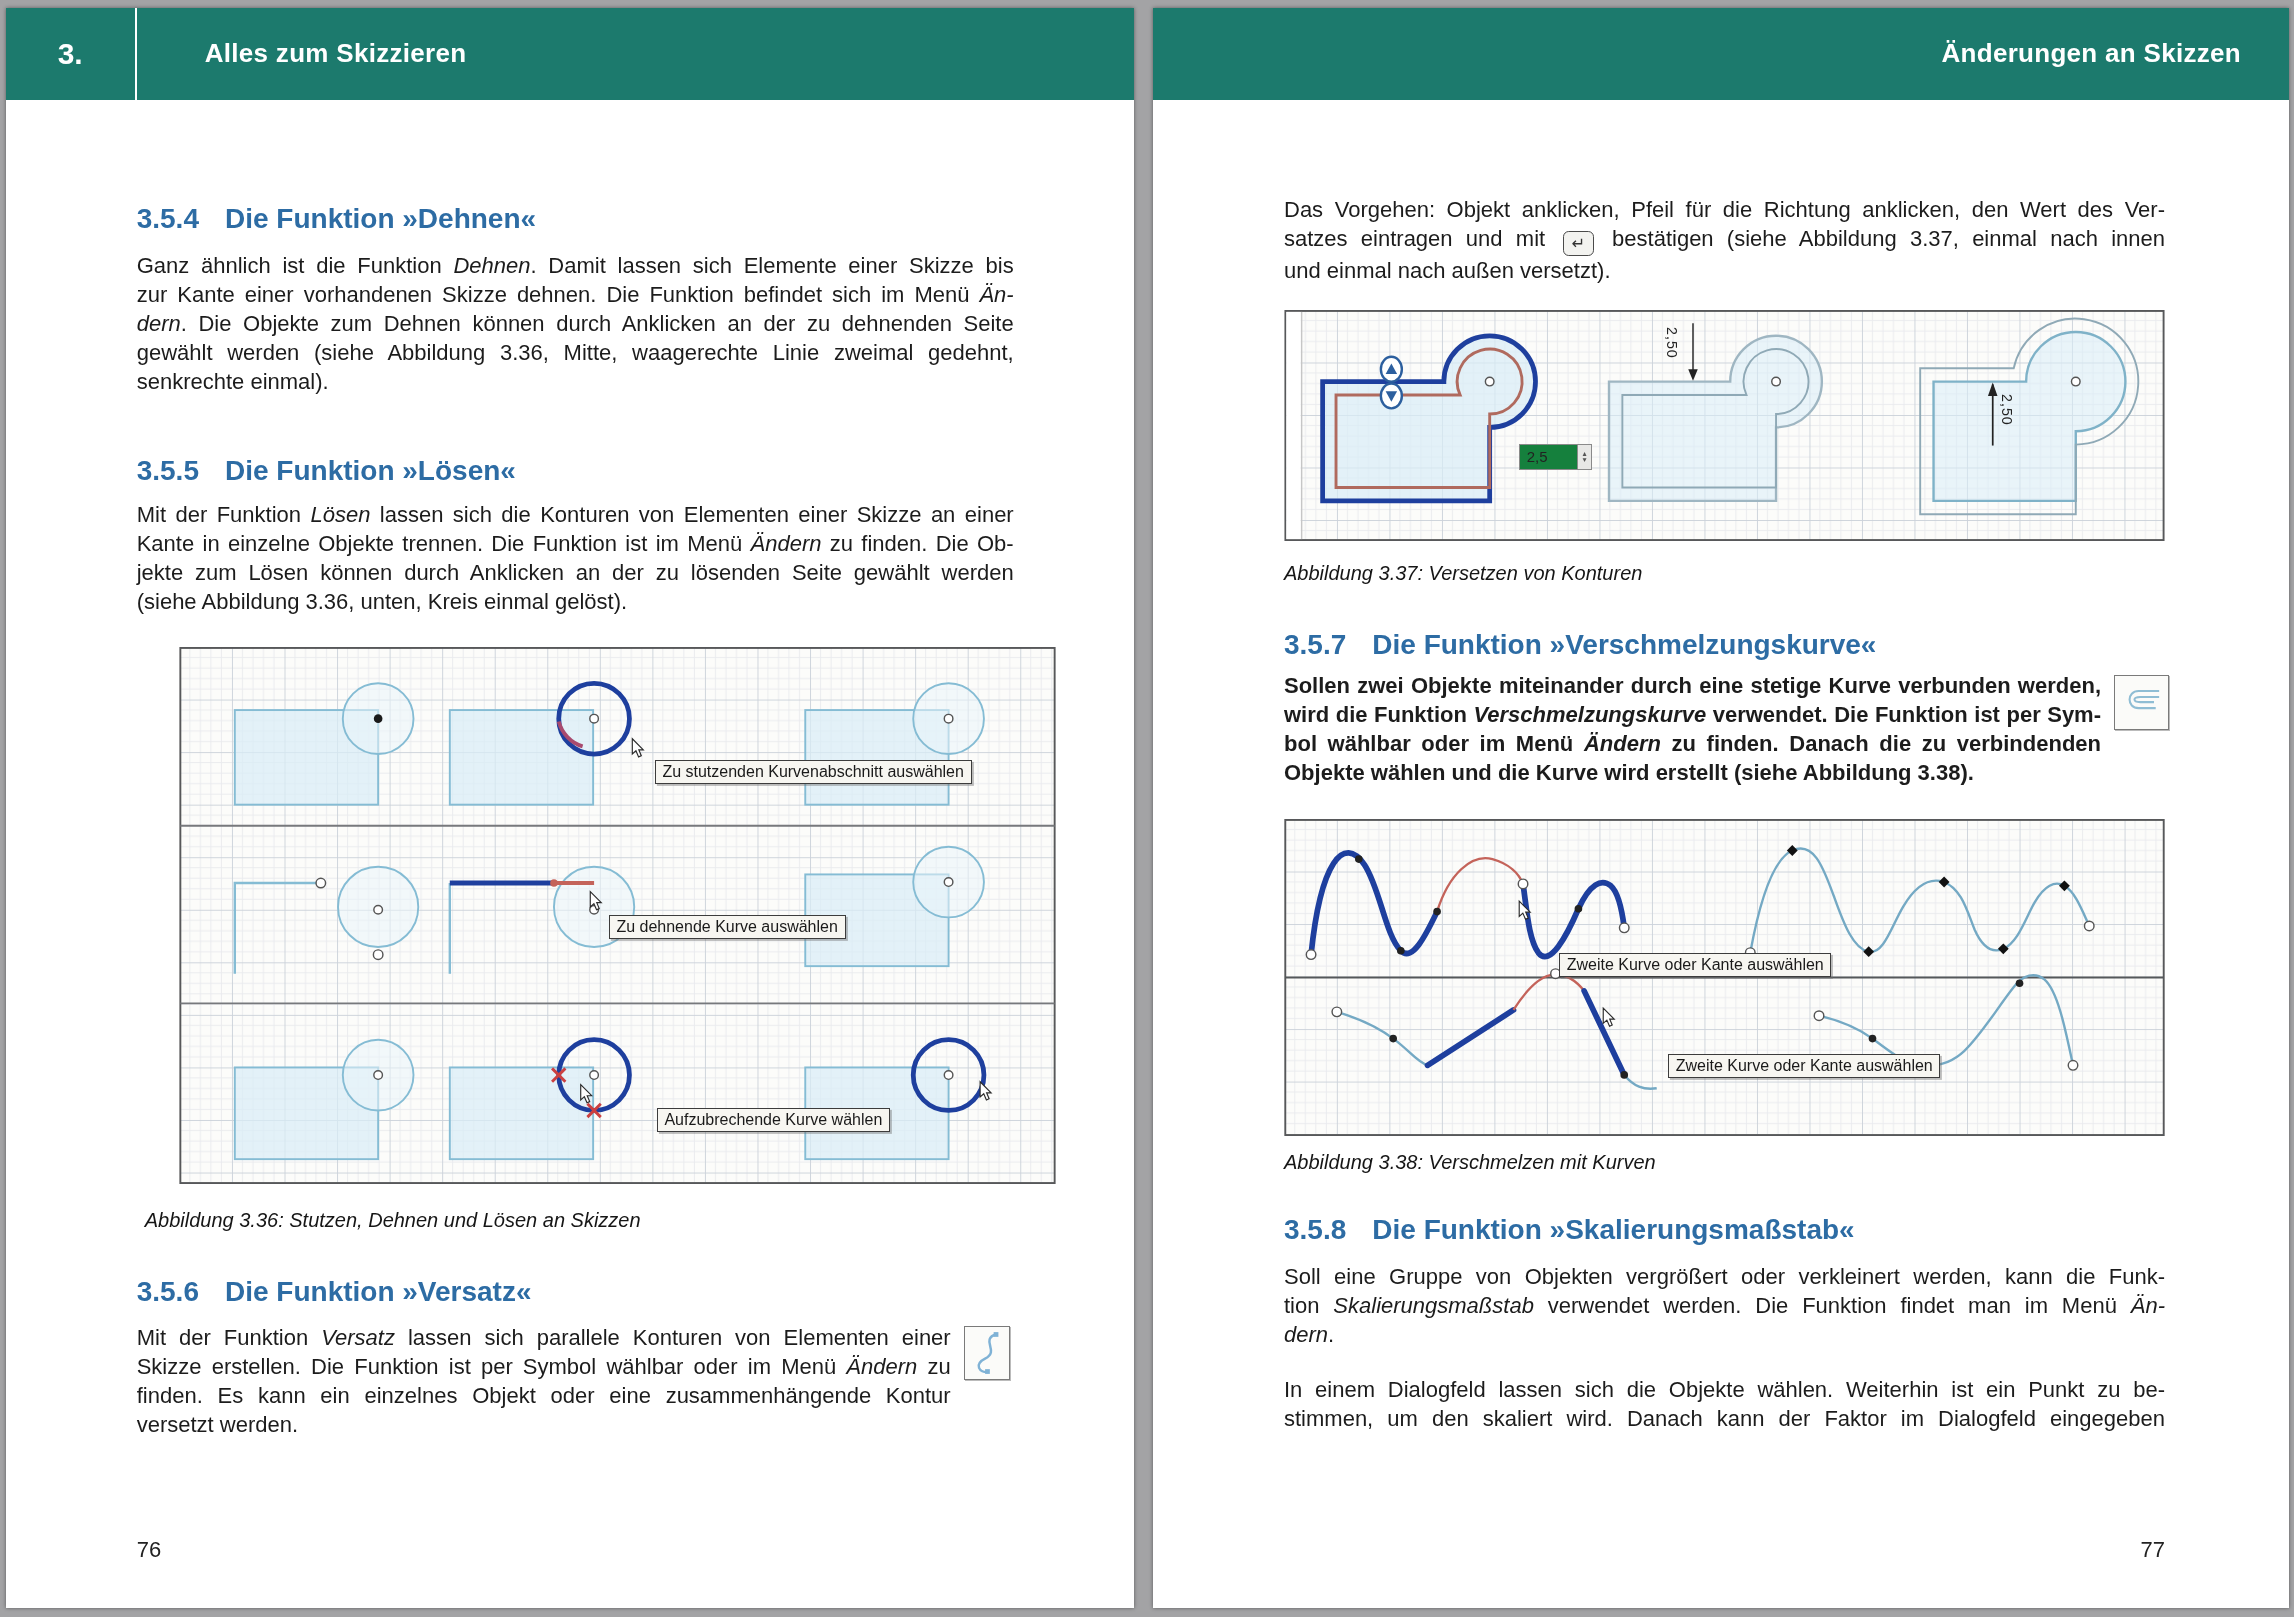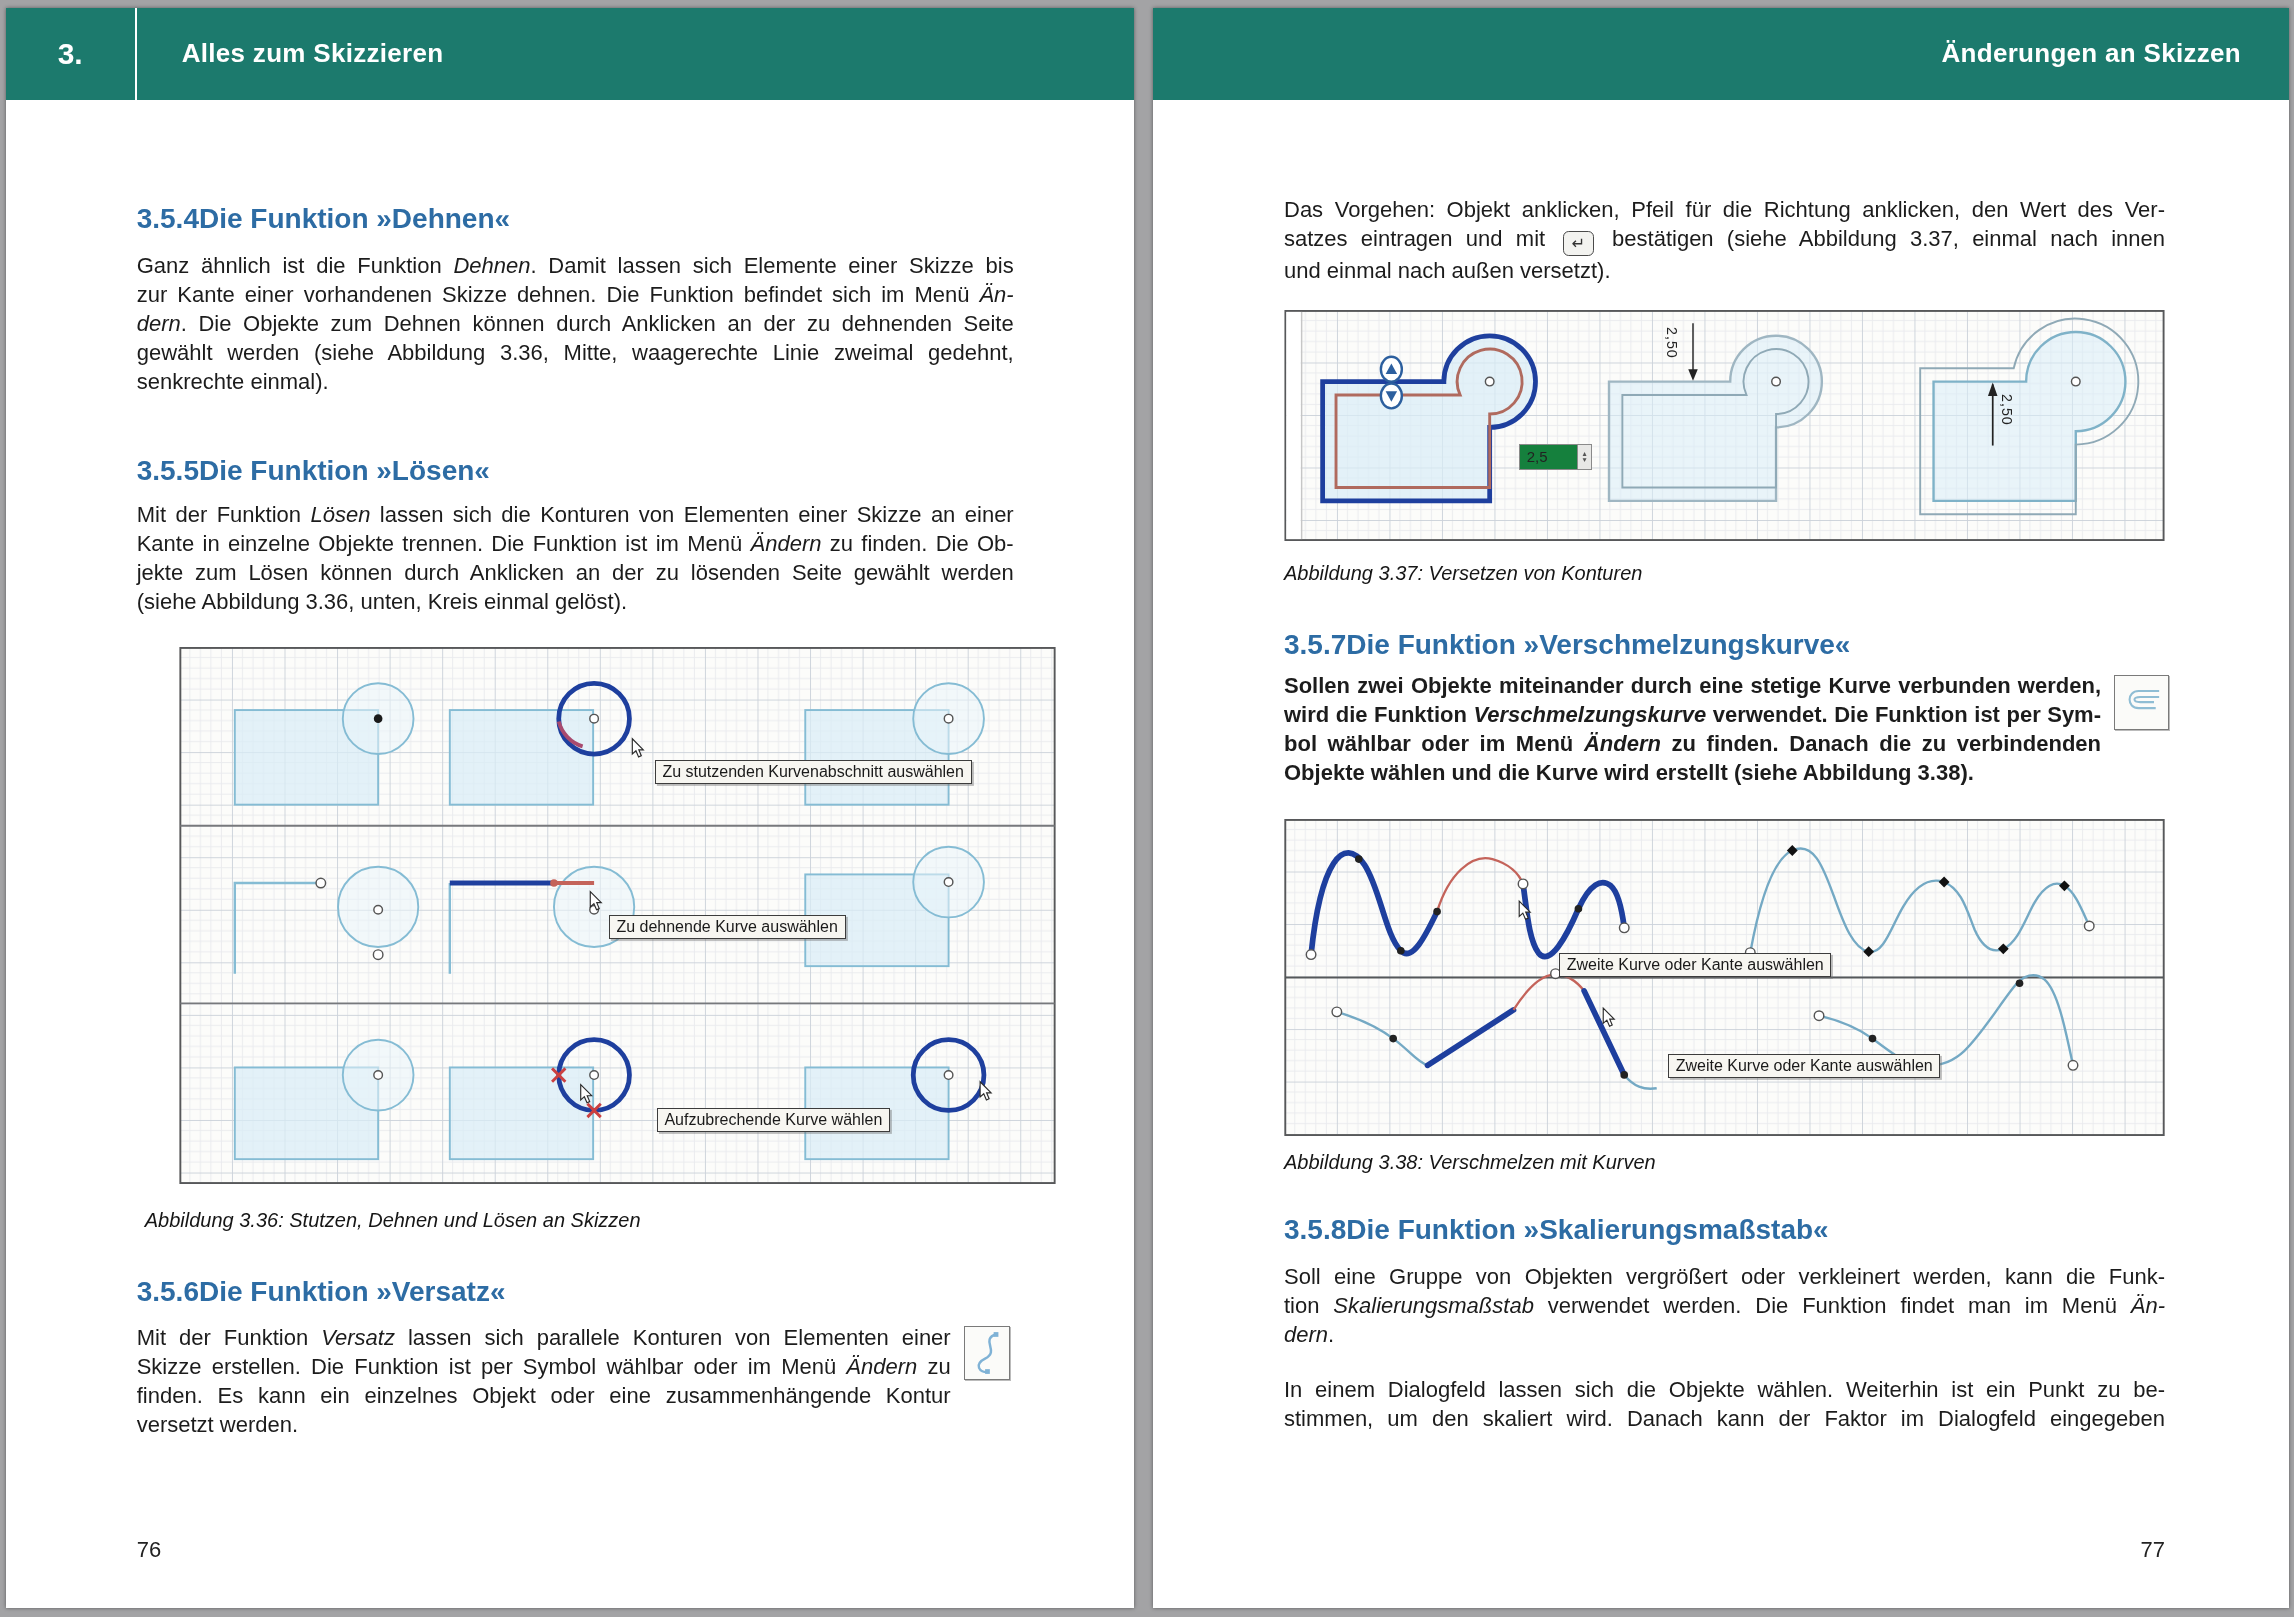--- a/index.html
+++ b/index.html
@@ -8,23 +8,23 @@
   }
   *{margin:0;padding:0;box-sizing:border-box;}
   html,body{width:2294px;height:1617px;overflow:hidden;}
   body{background:#a3a3a5;font-family:"Liberation Sans","DejaVu Sans",sans-serif;color:var(--body);}
   .page{position:absolute;top:7.6px;height:1600px;background:#fff;box-shadow:0 0 3.8px rgba(0,0,0,.45);}
   #page-left{left:5.7px;width:1128px;}
   #page-right{left:1153px;width:1136px;}
   .hbar{position:absolute;left:0;top:0;width:100%;height:92px;background:var(--teal);display:flex;align-items:center;}
   .hnum-cell{width:131px;height:100%;display:flex;align-items:center;justify-content:center;
     font-size:30px;font-weight:bold;color:#fff;border-right:2.9px solid #fff;}
-  .htitle{font-size:26px;font-weight:bold;color:#fff;padding-left:45px;letter-spacing:0.3px;}
+  .htitle{font-size:26px;font-weight:bold;color:#fff;padding-left:68px;letter-spacing:0.3px;}
   .htitle-r{margin-left:auto;padding-right:48px;padding-left:0;}
-  .heading{position:absolute;display:flex;color:var(--heading);font-weight:bold;font-size:28px;white-space:nowrap;}
+  .heading{position:absolute;display:flex;gap:26px;color:var(--heading);font-weight:bold;font-size:28px;white-space:nowrap;}
   .para{position:absolute;font-size:22px;line-height:29px;}
   .tline{text-align:justify;text-align-last:justify;white-space:normal;}
   .tline.last{text-align-last:auto;}
   .it{font-style:italic;}
   .key{display:inline-block;border:1.9px solid #4a4a4a;border-radius:5.7px;background:#f3f3f0;
     padding:0 7.6px;margin:0 4.8px;height:25px;line-height:22px;font-size:16.3px;vertical-align:-3.8px;color:#333;}
   .caption{position:absolute;font-style:italic;font-size:20px;color:#161616;white-space:nowrap;}
   .pagenum{position:absolute;font-size:22px;color:#222;}
   .fig{position:absolute;}
   .fig>svg{position:absolute;left:0;top:0;}

